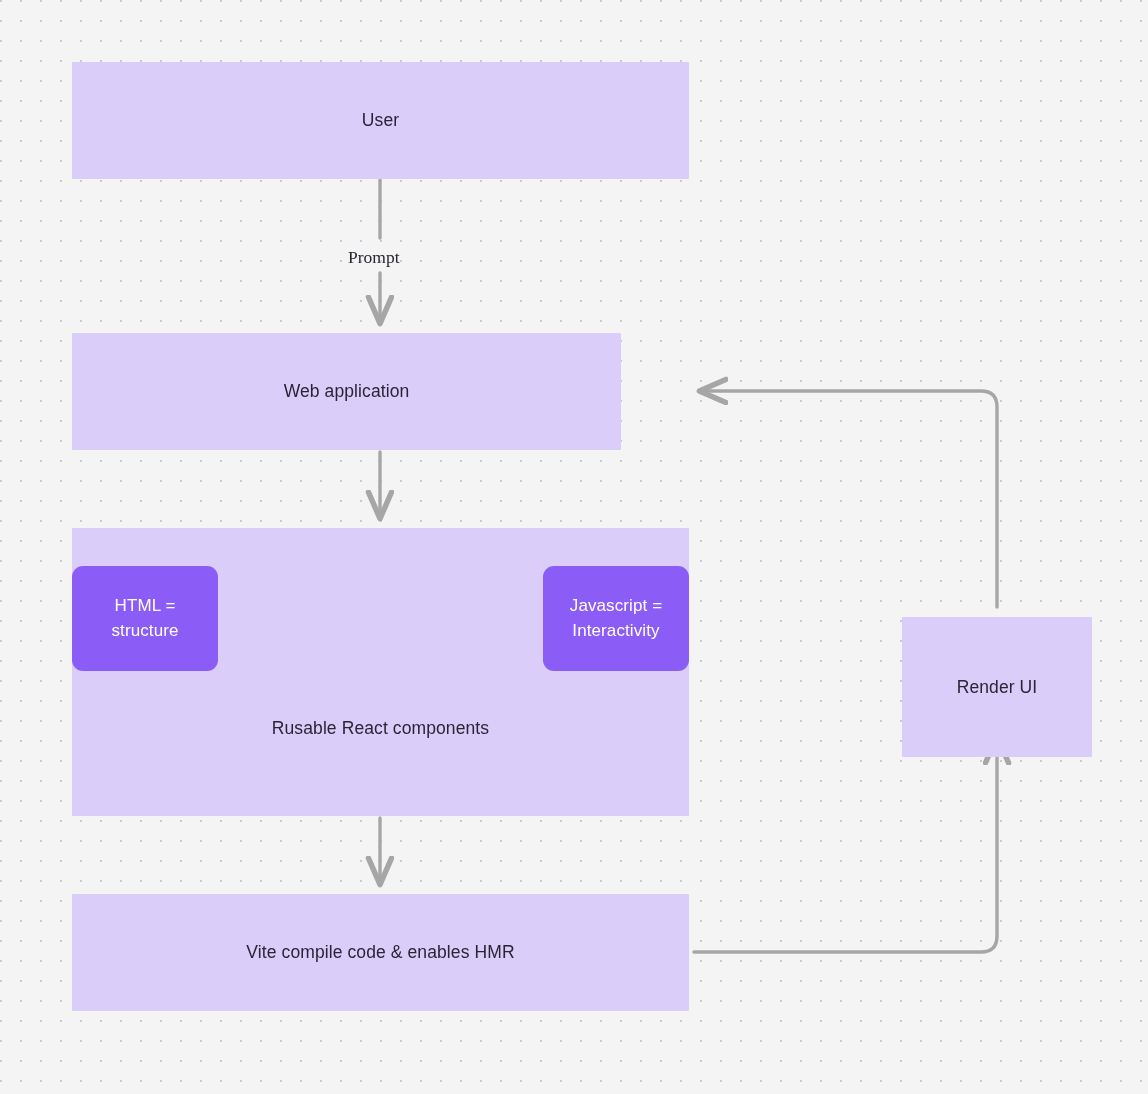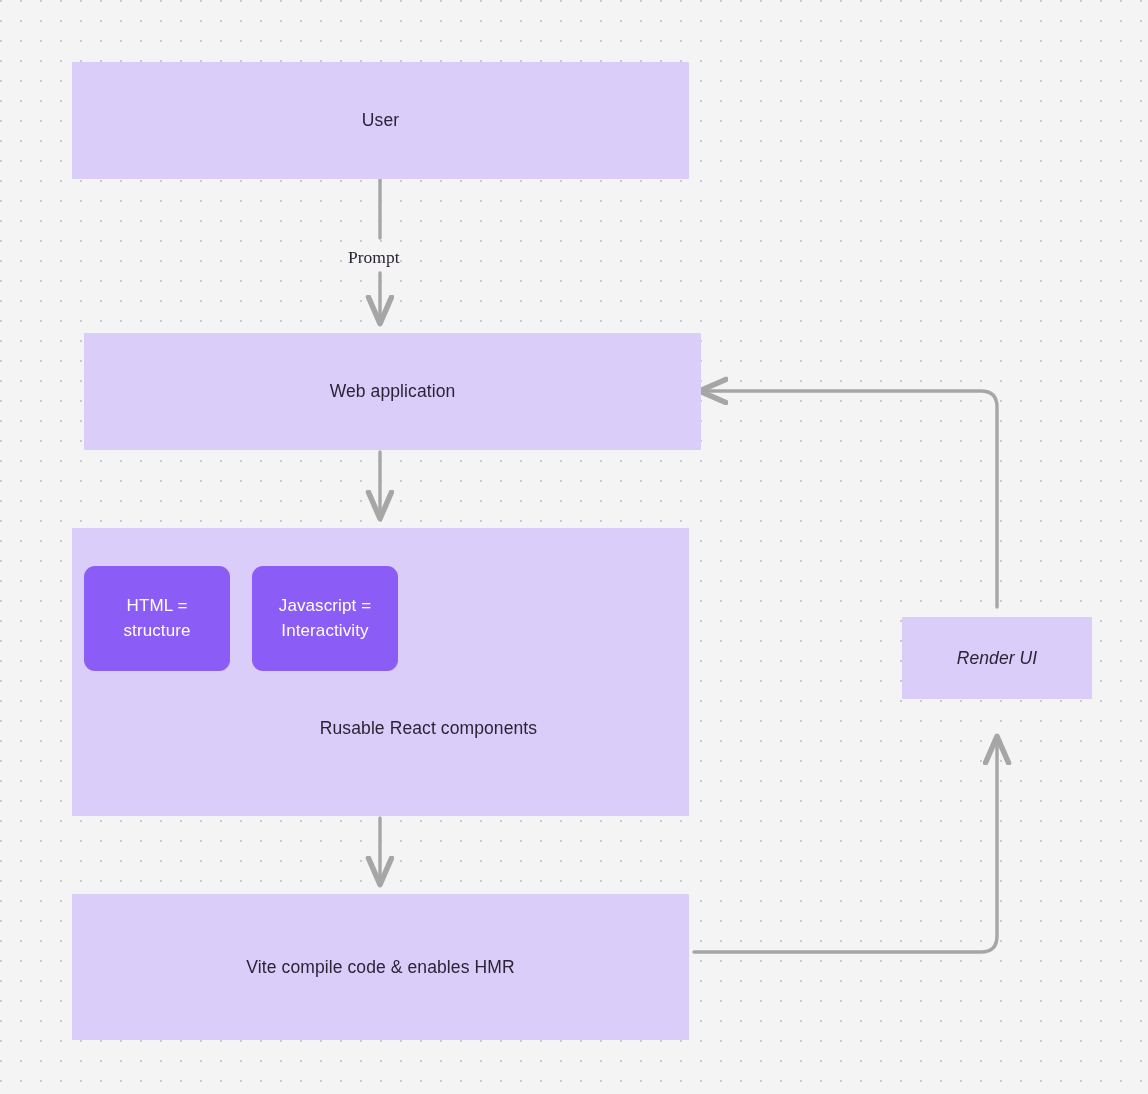--- a/index.html
+++ b/index.html
@@ -39,53 +39,52 @@
 
   .node-violet {
     background: #8b5cf6;
     border-radius: 11px;
     color: #ffffff;
     font-size: 17px;
   }
 
   
   #node-user        { left: 72px;  top: 62px;   width: 617px; height: 117px; }
-  #node-webapp      { left: 72px;  top: 333px;  width: 617px; height: 117px; margin-left: 12px; }
+  #node-webapp      { left: 72px;  top: 333px;  width: 549px; height: 117px; }
   #node-components  { left: 72px;  top: 528px;  width: 617px; height: 288px; display:block; }
-  #node-vite        { left: 72px;  top: 894px;  width: 617px; height: 146px; }
-  #node-render      { left: 902px; top: 617px;  width: 190px; height: 82px; font-style: italic; }
+  #node-vite        { left: 72px;  top: 894px;  width: 617px; height: 117px; }
+  #node-render      { left: 902px; top: 617px;  width: 190px; height: 140px; }
 
   
   .chip-row {
     position: absolute;
-    left: 12px; top: 38px;
+    left: 0; top: 38px;
     width: 100%;
     display: flex;
-    justify-content: flex-start;
+    justify-content: space-between;
     gap: 22px;
   }
   .chip {
     width: 146px;
     height: 105px;
     display: flex;
     align-items: center;
     justify-content: center;
     text-align: center;
     box-sizing: border-box;
     padding: 0 6px;
   }
   .chip-caption {
     position: absolute;
     left: 0;
     top: 188px;
     width: 100%;
     text-align: center;
     color: #2b2435;
     font-size: 17.5px;
-    padding-left: 48px;
   }
 
   
   .edge {
     position: absolute;
     pointer-events: none;
   }
   .edge-label {
     position: absolute;
     font-size: 17.5px;

